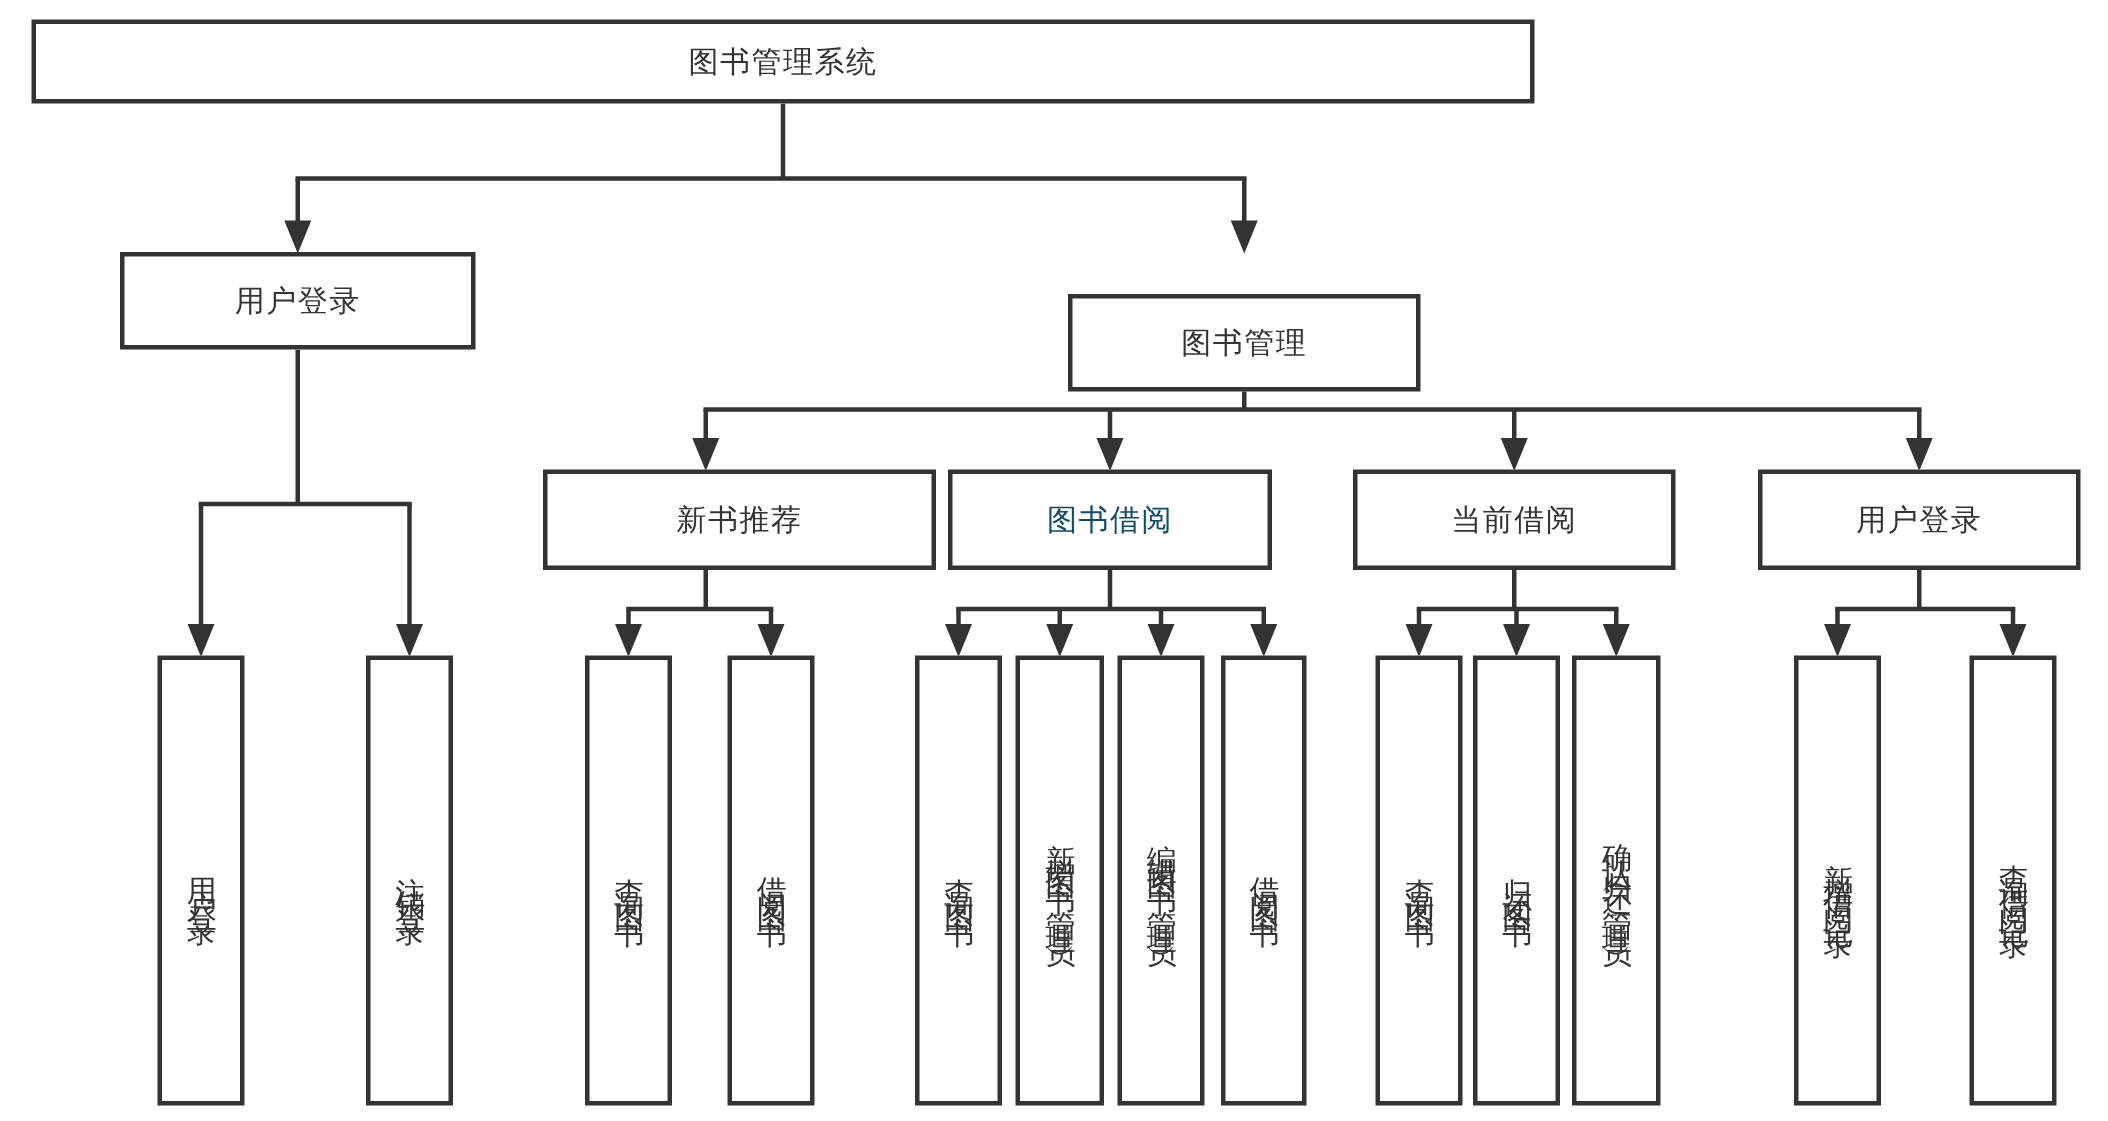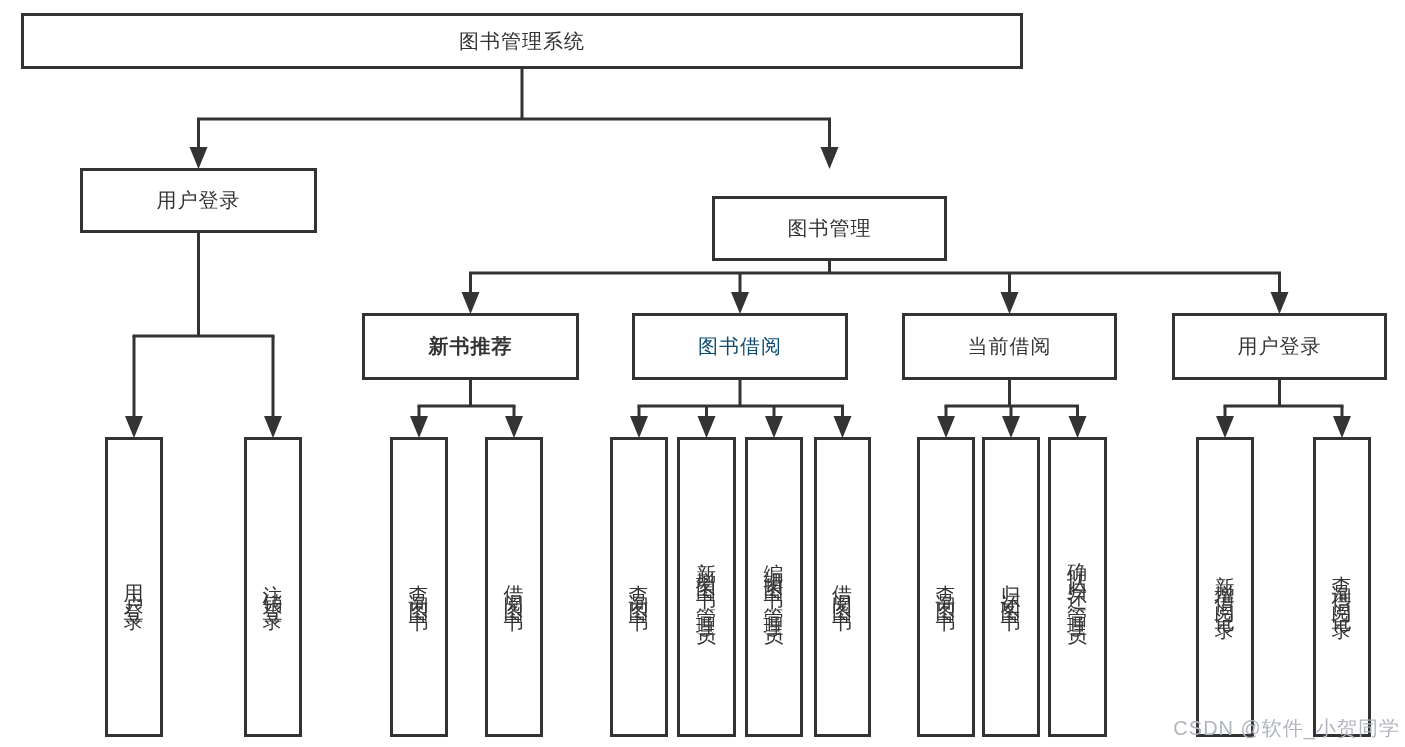--- a/index.html
+++ b/index.html
@@ -118,21 +118,21 @@
   <div>
       <div class="node horizontal" style="left: 21px; top: 13px; width: 1002px; height: 56px; border-color: rgb(51, 51, 51); color: rgb(51, 51, 51);">
         <span class="node-label">图书管理系统</span>
       </div>
       <div class="node horizontal" style="left: 80px; top: 168px; width: 237px; height: 65px; border-color: rgb(51, 51, 51); color: rgb(51, 51, 51);">
         <span class="node-label">用户登录</span>
       </div>
       <div class="node horizontal" style="left: 712px; top: 168px; width: 235px; height: 65px; border-color: rgb(51, 51, 51); color: rgb(51, 51, 51); margin-top: 28px;">
         <span class="node-label">图书管理</span>
       </div>
-      <div class="node horizontal" style="left: 362px; top: 313px; width: 217px; height: 67px; border-color: rgb(51, 51, 51); color: rgb(51, 51, 51); font-weight: bold;">
+      <div class="node horizontal" style="left: 362px; top: 313px; width: 262px; height: 67px; border-color: rgb(51, 51, 51); color: rgb(51, 51, 51);">
         <span class="node-label">新书推荐</span>
       </div>
       <div class="node horizontal" style="left: 632px; top: 313px; width: 216px; height: 67px; border-color: rgb(51, 51, 51); color: #0c4a6e;">
         <span class="node-label">图书借阅</span>
       </div>
       <div class="node horizontal" style="left: 902px; top: 313px; width: 215px; height: 67px; border-color: rgb(51, 51, 51); color: rgb(51, 51, 51);">
         <span class="node-label">当前借阅</span>
       </div>
       <div class="node horizontal" style="left: 1172px; top: 313px; width: 215px; height: 67px; border-color: rgb(51, 51, 51); color: rgb(51, 51, 51);">
         <span class="node-label">用户登录</span>
@@ -170,14 +170,13 @@
       <div class="node vertical" style="left: 1048px; top: 437px; width: 59px; height: 300px; border-color: rgb(51, 51, 51); color: rgb(51, 51, 51);">
         <span class="node-label">确认归还（管理员）</span>
       </div>
       <div class="node vertical" style="left: 1196px; top: 437px; width: 58px; height: 300px; border-color: rgb(51, 51, 51); color: rgb(51, 51, 51);">
         <span class="node-label">新增借阅记录</span>
       </div>
       <div class="node vertical" style="left: 1313px; top: 437px; width: 58px; height: 300px; border-color: rgb(51, 51, 51); color: rgb(51, 51, 51);">
         <span class="node-label">查询借阅记录</span>
       </div>
     </div>
-  <div class="watermark" style="color: rgb(176, 180, 188);">CSDN @软件_小贺同学</div>
 </div>
 
 </body></html>

